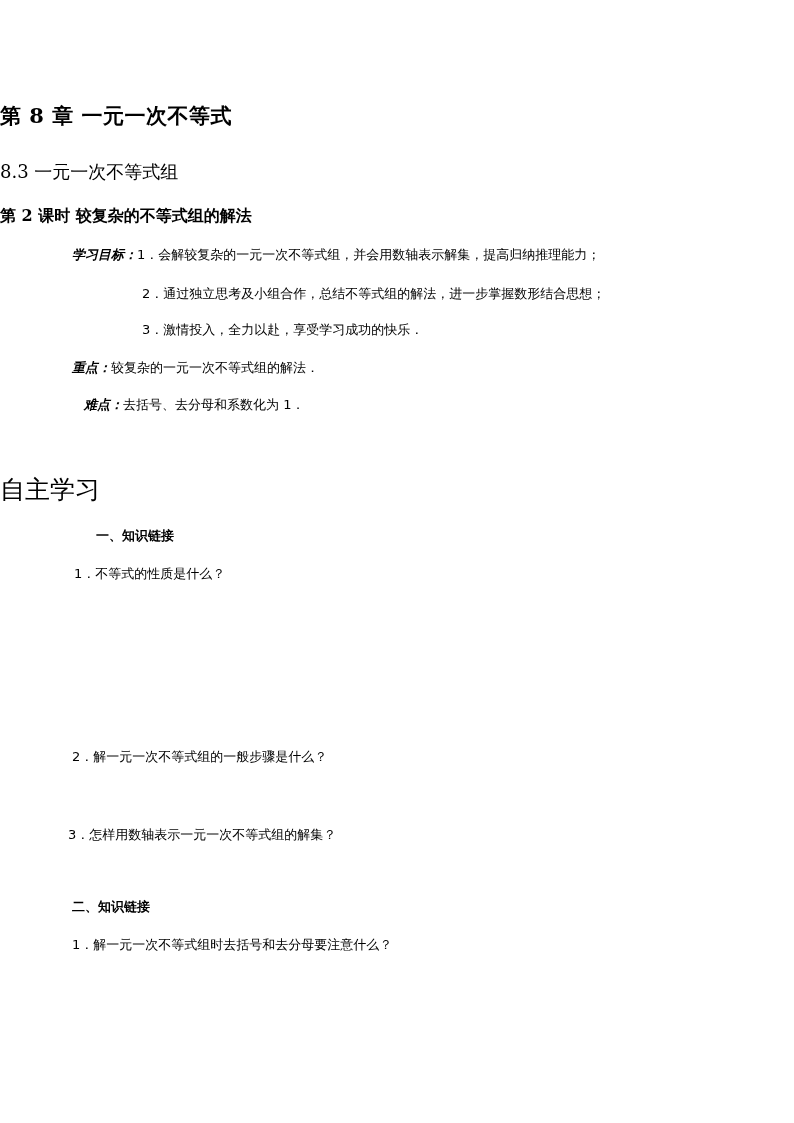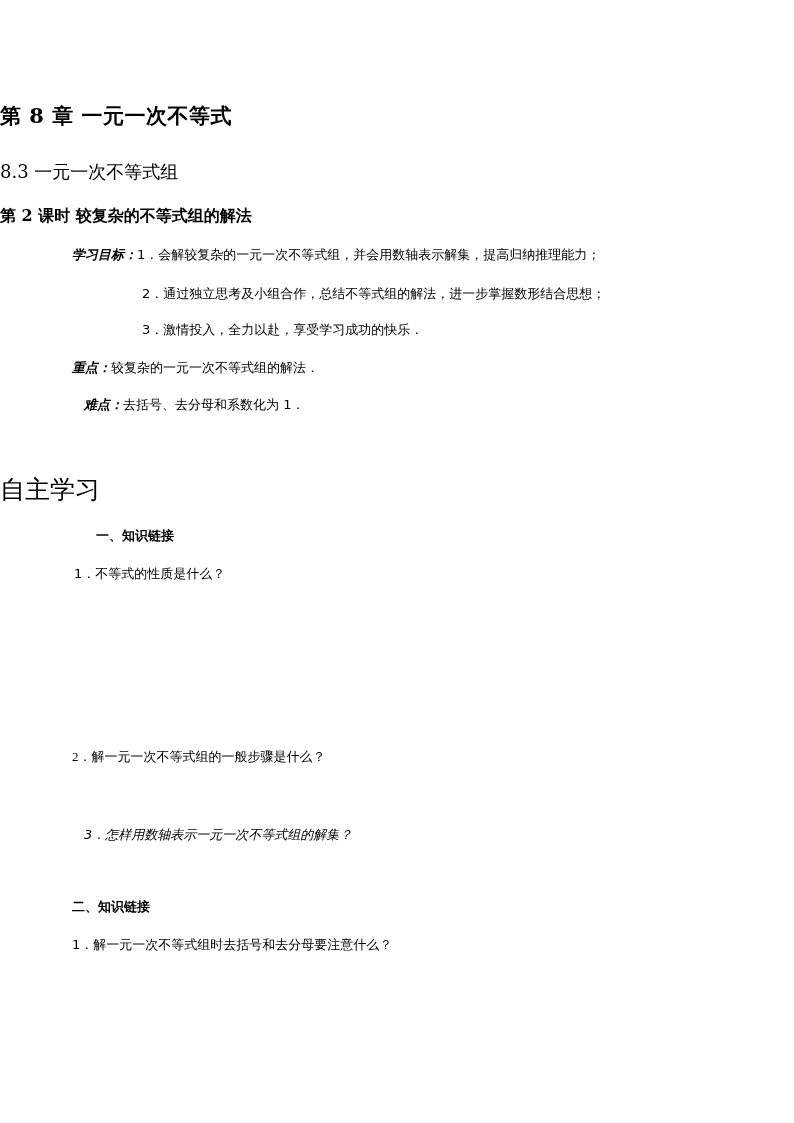--- a/index.html
+++ b/index.html
@@ -76,17 +76,17 @@
 </div>
 
 <div class="abs body-line" style="left:84px; top:395px;">
   <span class="label">难点：</span><span>去括号、去分母和系数化为 1．</span>
 </div>
 
 <div class="abs center part-title">自主学习</div>
 
 <div class="abs heading-small" style="left:72px; top:526px;margin-left:24px;">一、知识链接</div>
 <div class="abs body-line" style="left:74px; top:564px;">1．不等式的性质是什么？</div>
-<div class="abs body-line" style="left:72px; top:747px;font-family:Liberation Serif, serif;">2．解一元一次不等式组的一般步骤是什么？</div>
-<div class="abs body-line" style="left:84px; top:825px;font-style:italic;">3．怎样用数轴表示一元一次不等式组的解集？</div>
+<div class="abs body-line" style="left:72px; top:747px;">2．解一元一次不等式组的一般步骤是什么？</div>
+<div class="abs body-line" style="left:68px; top:825px;">3．怎样用数轴表示一元一次不等式组的解集？</div>
 
 <div class="abs heading-small" style="left:72px; top:897px;">二、知识链接</div>
 <div class="abs body-line" style="left:72px; top:935px;">1．解一元一次不等式组时去括号和去分母要注意什么？</div>
 
 </body></html>

